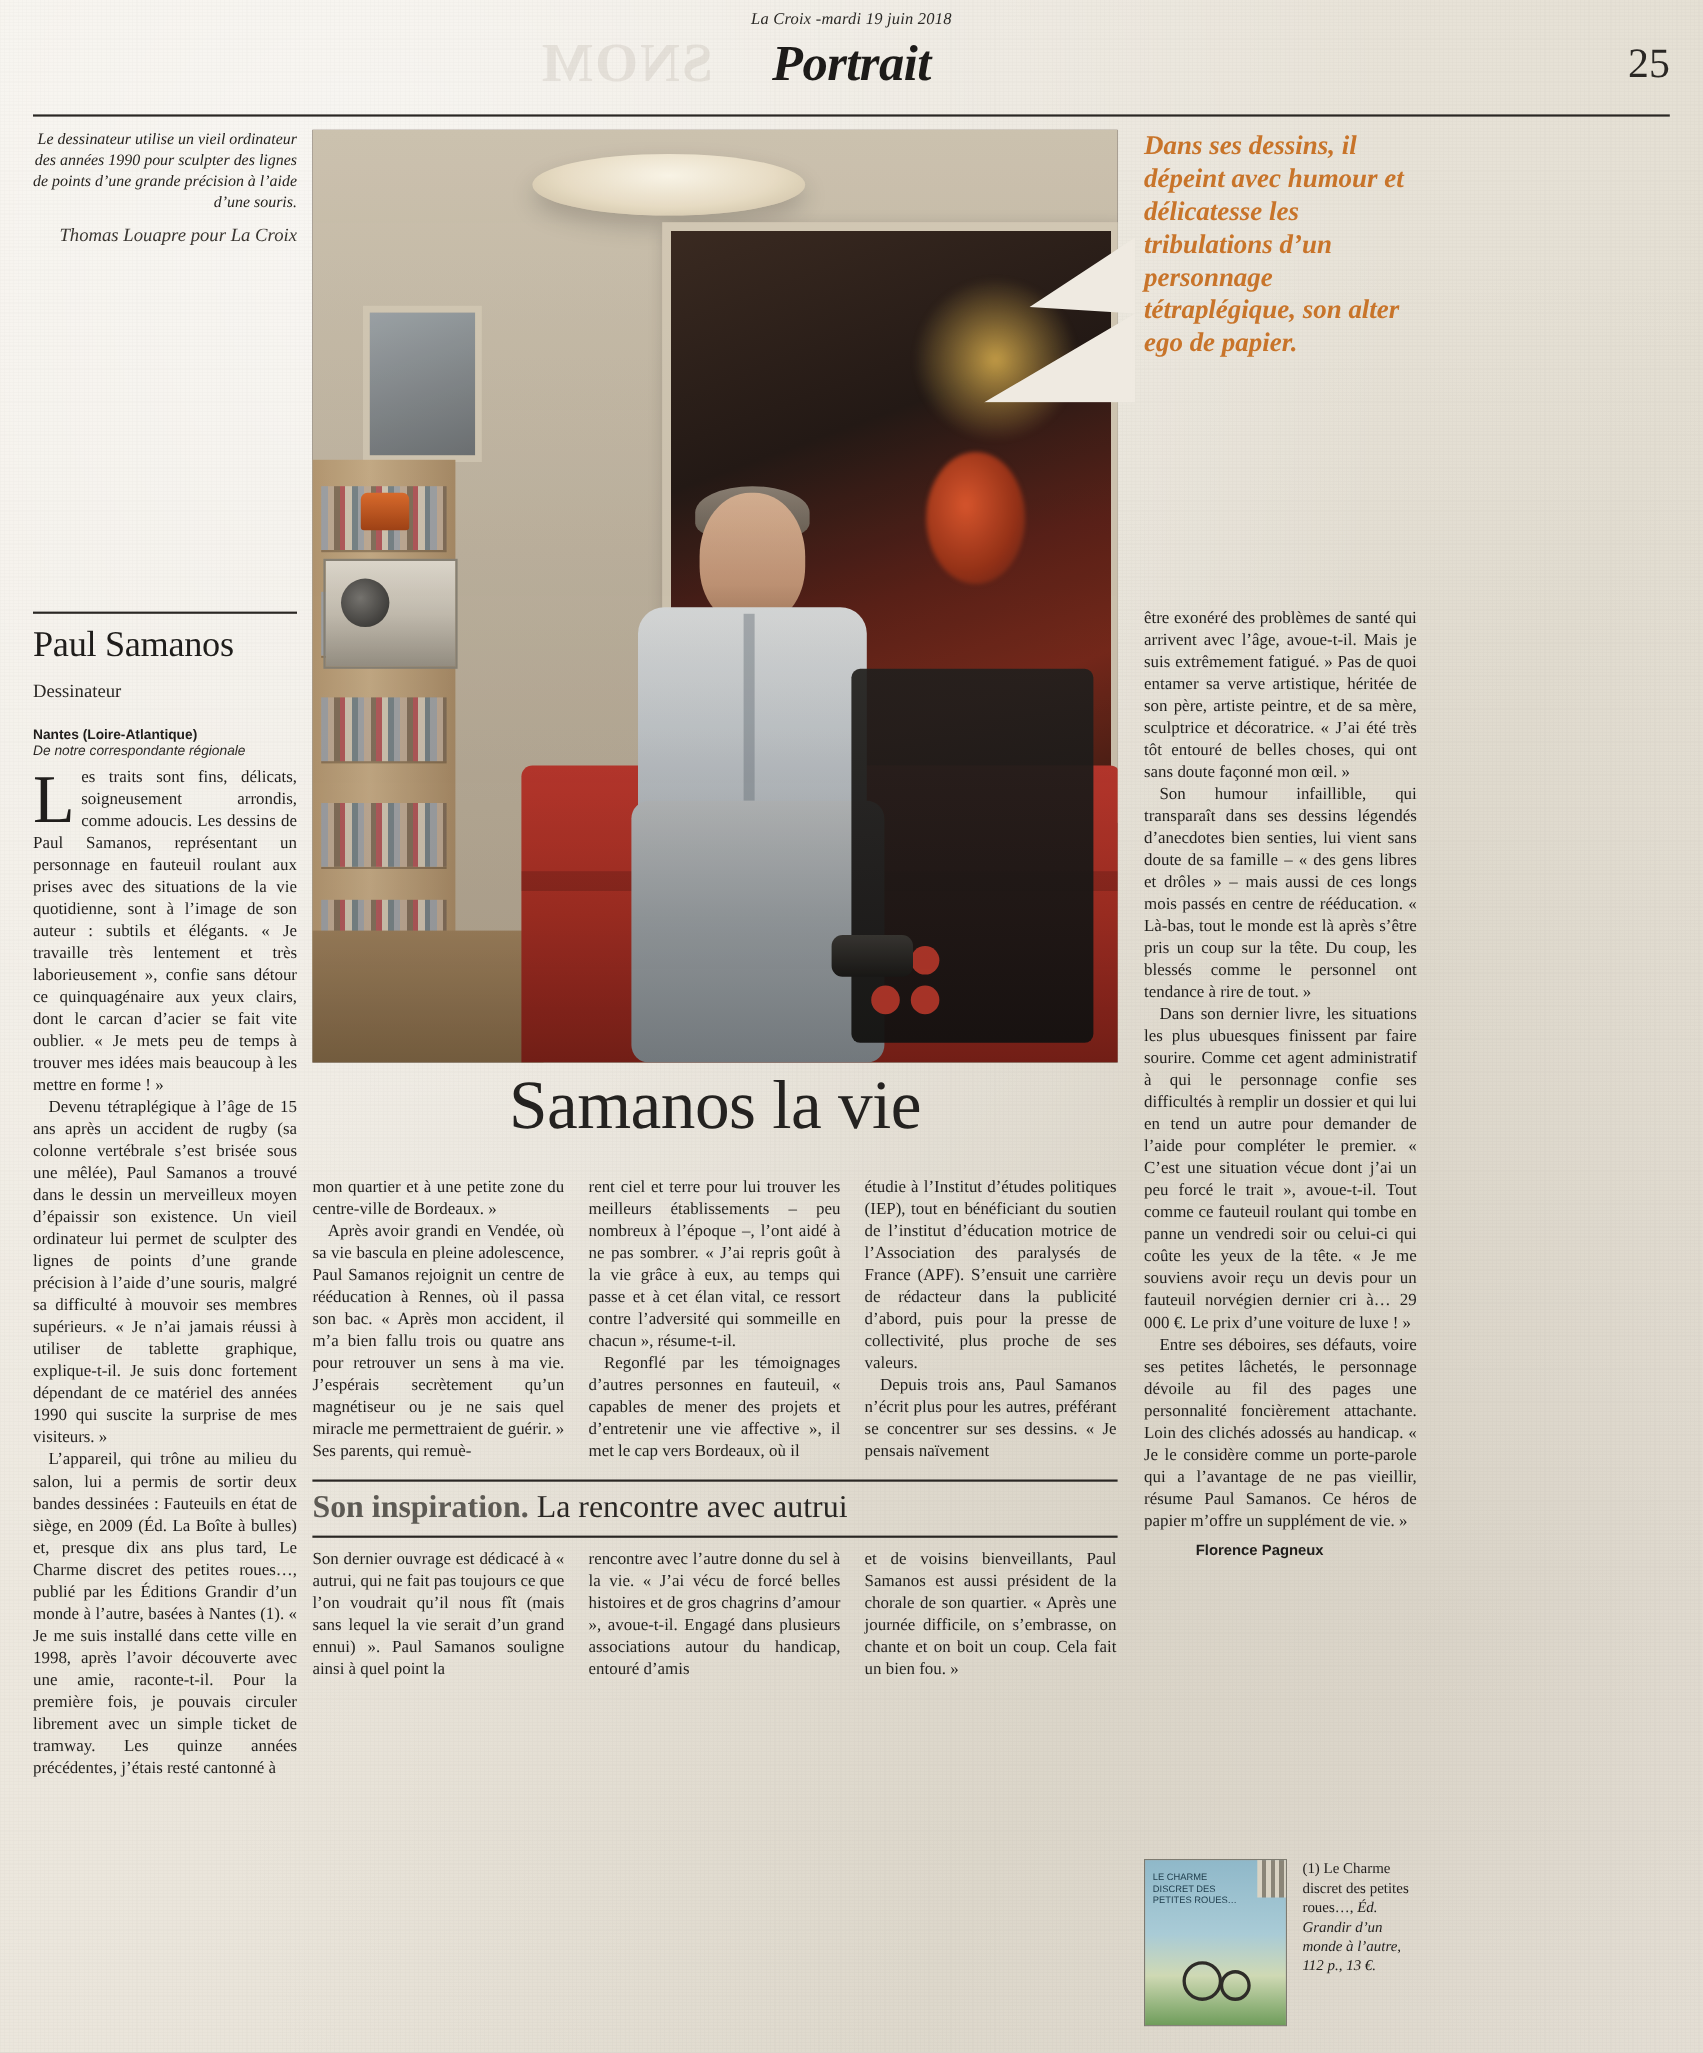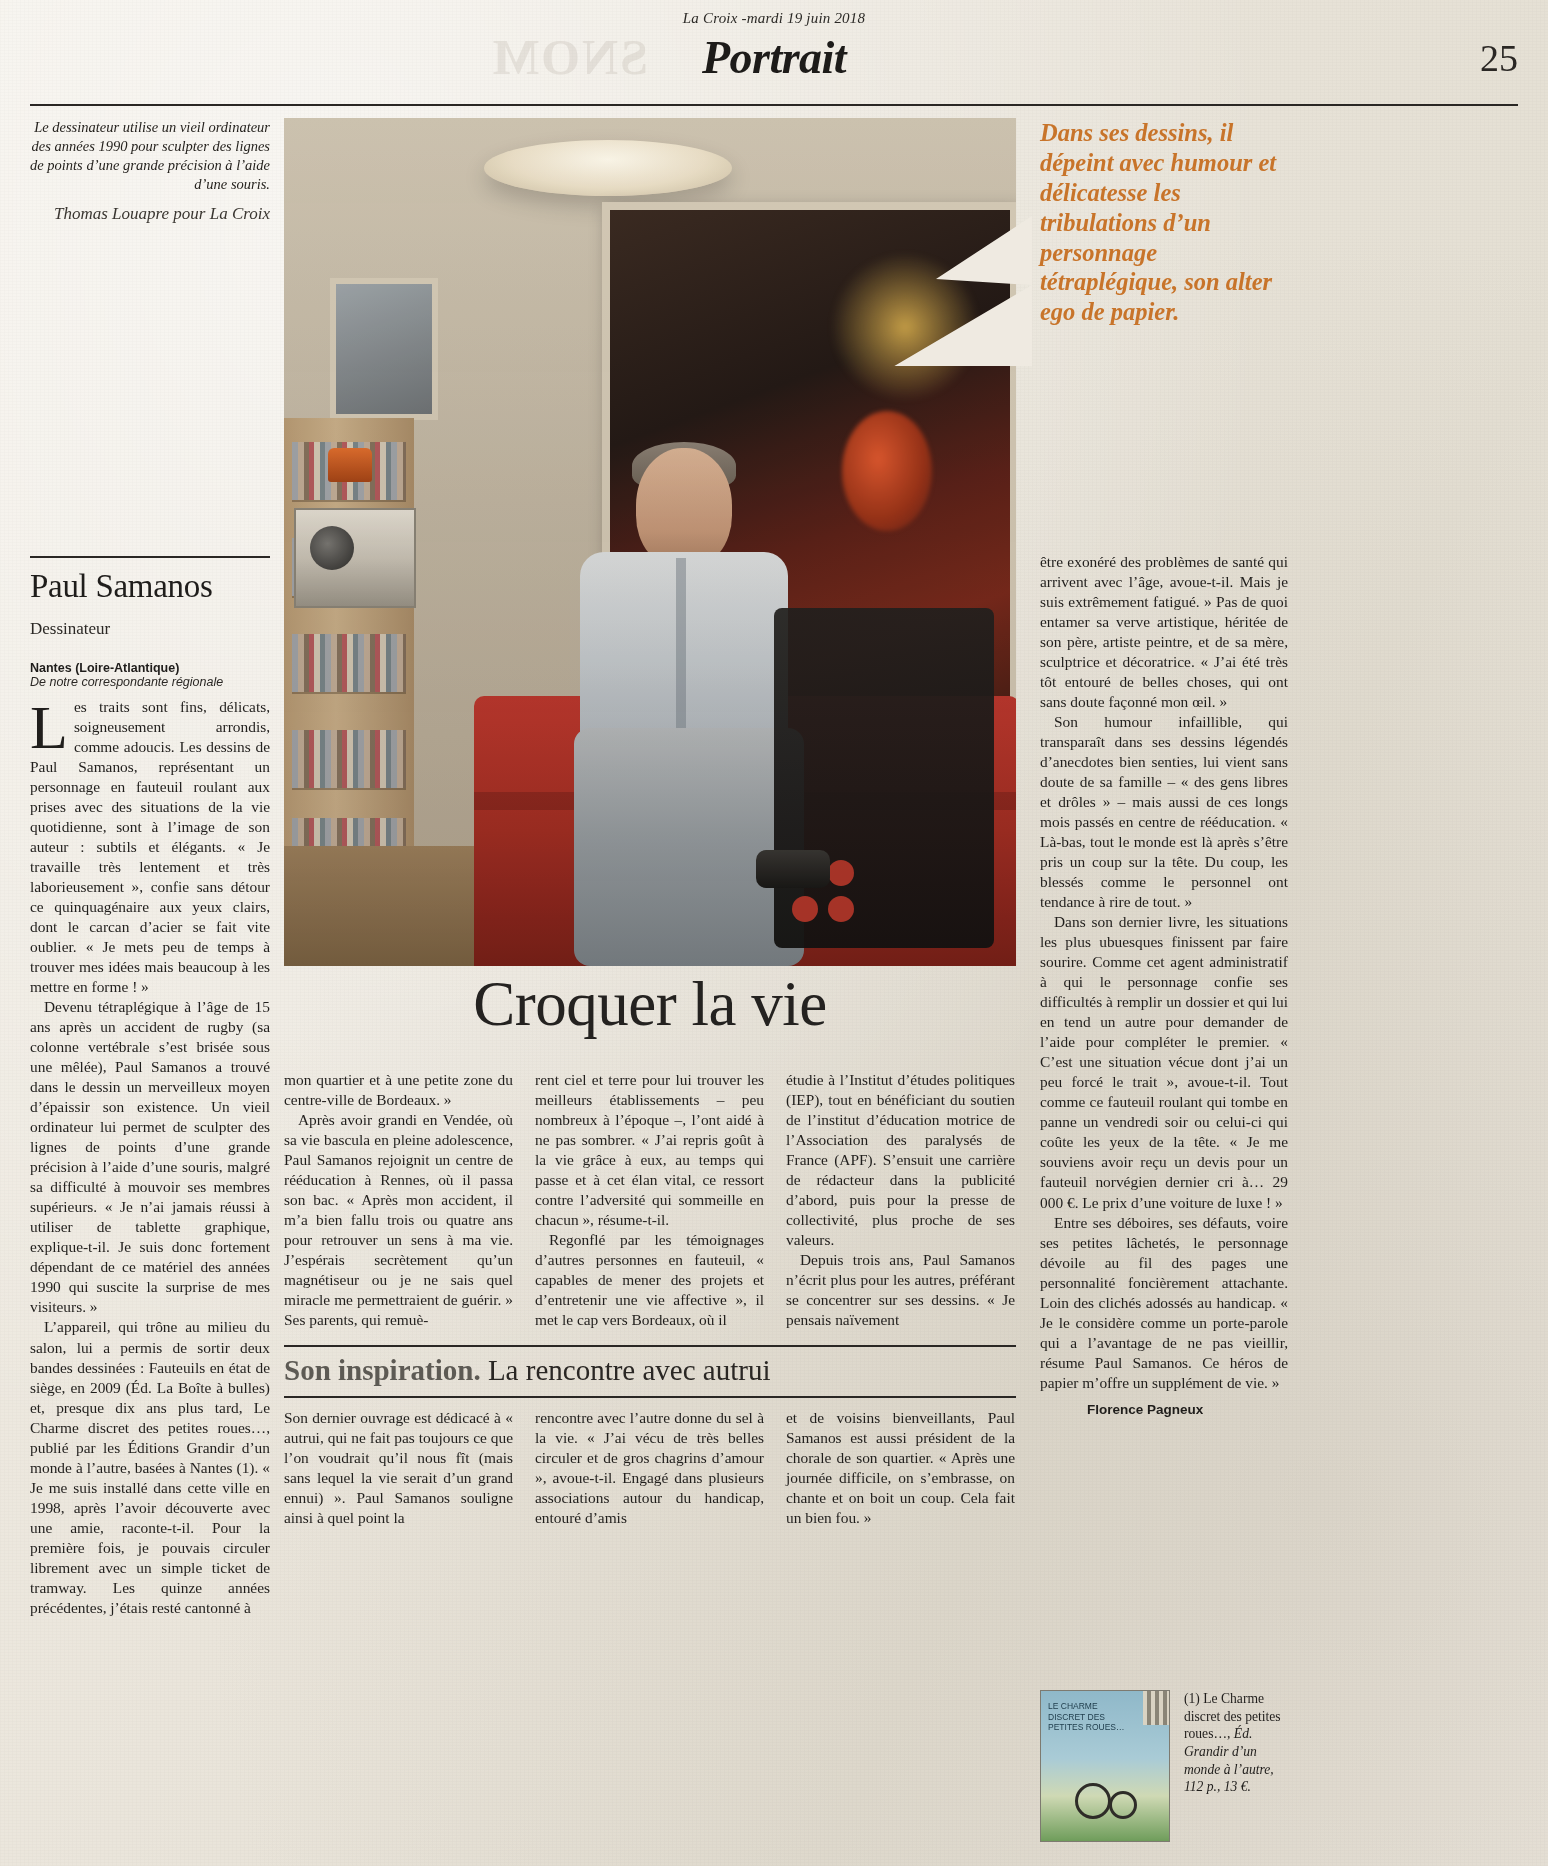--- a/index.html
+++ b/index.html
@@ -541,21 +541,21 @@
     <div class="subject-role">Dessinateur</div>
     <div class="dateline">Nantes (Loire-Atlantique)</div>
     <div class="dateline-sub">De notre correspondante régionale</div>
     <div class="body-text">
       <p class="first dropcap">Les traits sont fins, délicats, soigneusement arrondis, comme adoucis. Les dessins de Paul Samanos, représentant un personnage en fauteuil roulant aux prises avec des situations de la vie quotidienne, sont à l’image de son auteur : subtils et élégants. « Je travaille très lentement et très laborieusement », confie sans détour ce quinquagénaire aux yeux clairs, dont le carcan d’acier se fait vite oublier. « Je mets peu de temps à trouver mes idées mais beaucoup à les mettre en forme ! »</p>
       <p>Devenu tétraplégique à l’âge de 15 ans après un accident de rugby (sa colonne vertébrale s’est brisée sous une mêlée), Paul Samanos a trouvé dans le dessin un merveilleux moyen d’épaissir son existence. Un vieil ordinateur lui permet de sculpter des lignes de points d’une grande précision à l’aide d’une souris, malgré sa difficulté à mouvoir ses membres supérieurs. « Je n’ai jamais réussi à utiliser de tablette graphique, explique-t-il. Je suis donc fortement dépendant de ce matériel des années 1990 qui suscite la surprise de mes visiteurs. »</p>
       <p>L’appareil, qui trône au milieu du salon, lui a permis de sortir deux bandes dessinées : Fauteuils en état de siège, en 2009 (Éd. La Boîte à bulles) et, presque dix ans plus tard, Le Charme discret des petites roues…, publié par les Éditions Grandir d’un monde à l’autre, basées à Nantes (1). « Je me suis installé dans cette ville en 1998, après l’avoir découverte avec une amie, raconte-t-il. Pour la première fois, je pouvais circuler librement avec un simple ticket de tramway. Les quinze années précédentes, j’étais resté cantonné à</p>
     </div>
   </div>
 
-  <div class="headline">Croquer la vie</div>
+  <div class="headline">Samanos la vie</div>
 
   <div class="mid-cols">
     <div class="col body-text">
       <p class="first">mon quartier et à une petite zone du centre-ville de Bordeaux. »</p>
       <p>Après avoir grandi en Vendée, où sa vie bascula en pleine adolescence, Paul Samanos rejoignit un centre de rééducation à Rennes, où il passa son bac. « Après mon accident, il m’a bien fallu trois ou quatre ans pour retrouver un sens à ma vie. J’espérais secrètement qu’un magnétiseur ou je ne sais quel miracle me permettraient de guérir. » Ses parents, qui remuè-</p>
     </div>
     <div class="col body-text">
       <p class="first">rent ciel et terre pour lui trouver les meilleurs établissements – peu nombreux à l’époque –, l’ont aidé à ne pas sombrer. « J’ai repris goût à la vie grâce à eux, au temps qui passe et à cet élan vital, ce ressort contre l’adversité qui sommeille en chacun », résume-t-il.</p>
       <p>Regonflé par les témoignages d’autres personnes en fauteuil, « capables de mener des projets et d’entretenir une vie affective », il met le cap vers Bordeaux, où il</p>
     </div>
@@ -567,21 +567,21 @@
 
   <div class="section-band">
     <span class="lead">Son inspiration.</span><span> La rencontre avec autrui</span>
   </div>
 
   <div class="bottom-cols">
     <div class="col body-text">
       <p class="first">Son dernier ouvrage est dédicacé à « autrui, qui ne fait pas toujours ce que l’on voudrait qu’il nous fît (mais sans lequel la vie serait d’un grand ennui) ». Paul Samanos souligne ainsi à quel point la</p>
     </div>
     <div class="col body-text">
-      <p class="first">rencontre avec l’autre donne du sel à la vie. « J’ai vécu de très belles circuler et de gros chagrins d’amour », avoue-t-il. Engagé dans plusieurs associations autour du handicap, entouré d’amis</p>
+      <p class="first">rencontre avec l’autre donne du sel à la vie. « J’ai vécu de forcé belles histoires et de gros chagrins d’amour », avoue-t-il. Engagé dans plusieurs associations autour du handicap, entouré d’amis</p>
     </div>
     <div class="col body-text">
       <p class="first">et de voisins bienveillants, Paul Samanos est aussi président de la chorale de son quartier. « Après une journée difficile, on s’embrasse, on chante et on boit un coup. Cela fait un bien fou. »</p>
     </div>
   </div>
 
   <div class="right-col body-text">
     <p class="first">être exonéré des problèmes de santé qui arrivent avec l’âge, avoue-t-il. Mais je suis extrêmement fatigué. » Pas de quoi entamer sa verve artistique, héritée de son père, artiste peintre, et de sa mère, sculptrice et décoratrice. « J’ai été très tôt entouré de belles choses, qui ont sans doute façonné mon œil. »</p>
     <p>Son humour infaillible, qui transparaît dans ses dessins légendés d’anecdotes bien senties, lui vient sans doute de sa famille – « des gens libres et drôles » – mais aussi de ces longs mois passés en centre de rééducation. « Là-bas, tout le monde est là après s’être pris un coup sur la tête. Du coup, les blessés comme le personnel ont tendance à rire de tout. »</p>
     <p>Dans son dernier livre, les situations les plus ubuesques finissent par faire sourire. Comme cet agent administratif à qui le personnage confie ses difficultés à remplir un dossier et qui lui en tend un autre pour demander de l’aide pour compléter le premier. « C’est une situation vécue dont j’ai un peu forcé le trait », avoue-t-il. Tout comme ce fauteuil roulant qui tombe en panne un vendredi soir ou celui-ci qui coûte les yeux de la tête. « Je me souviens avoir reçu un devis pour un fauteuil norvégien dernier cri à… 29 000 €. Le prix d’une voiture de luxe ! »</p>

